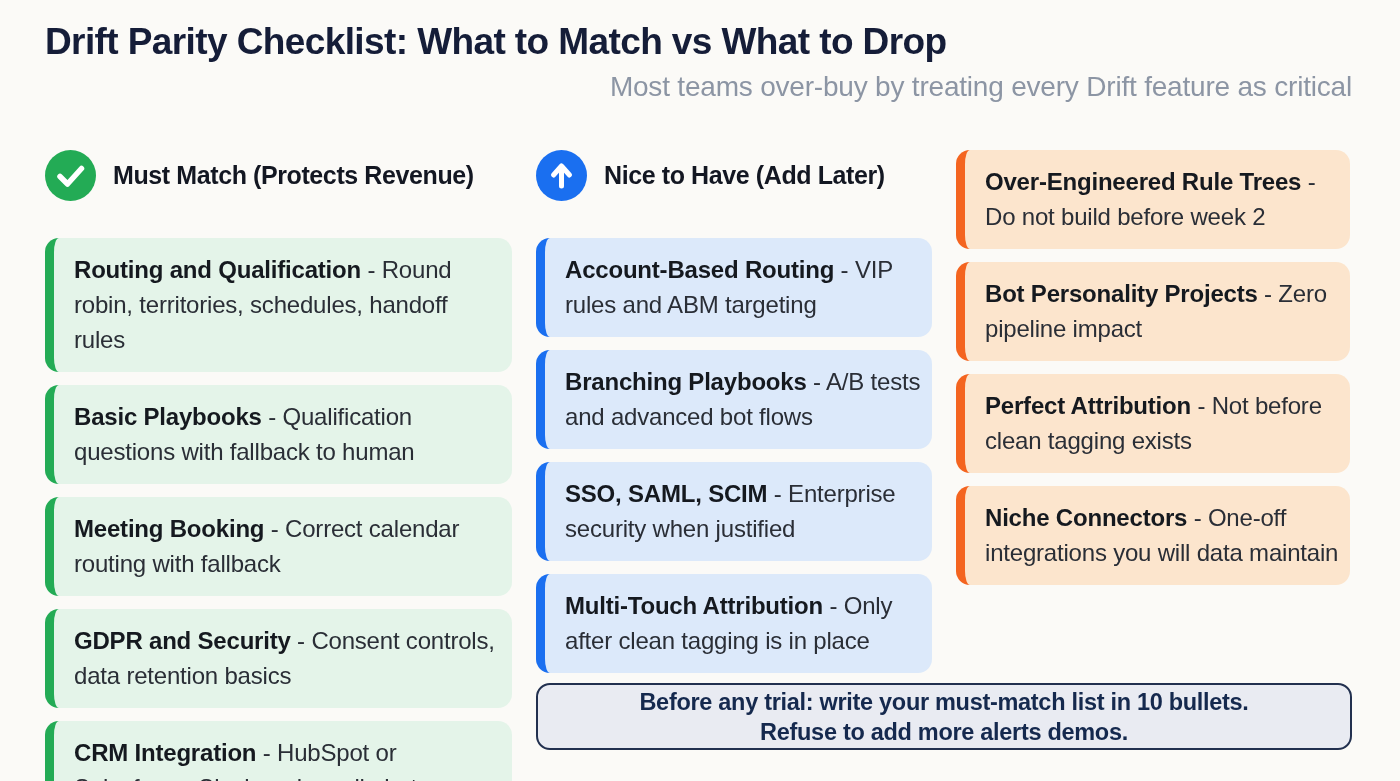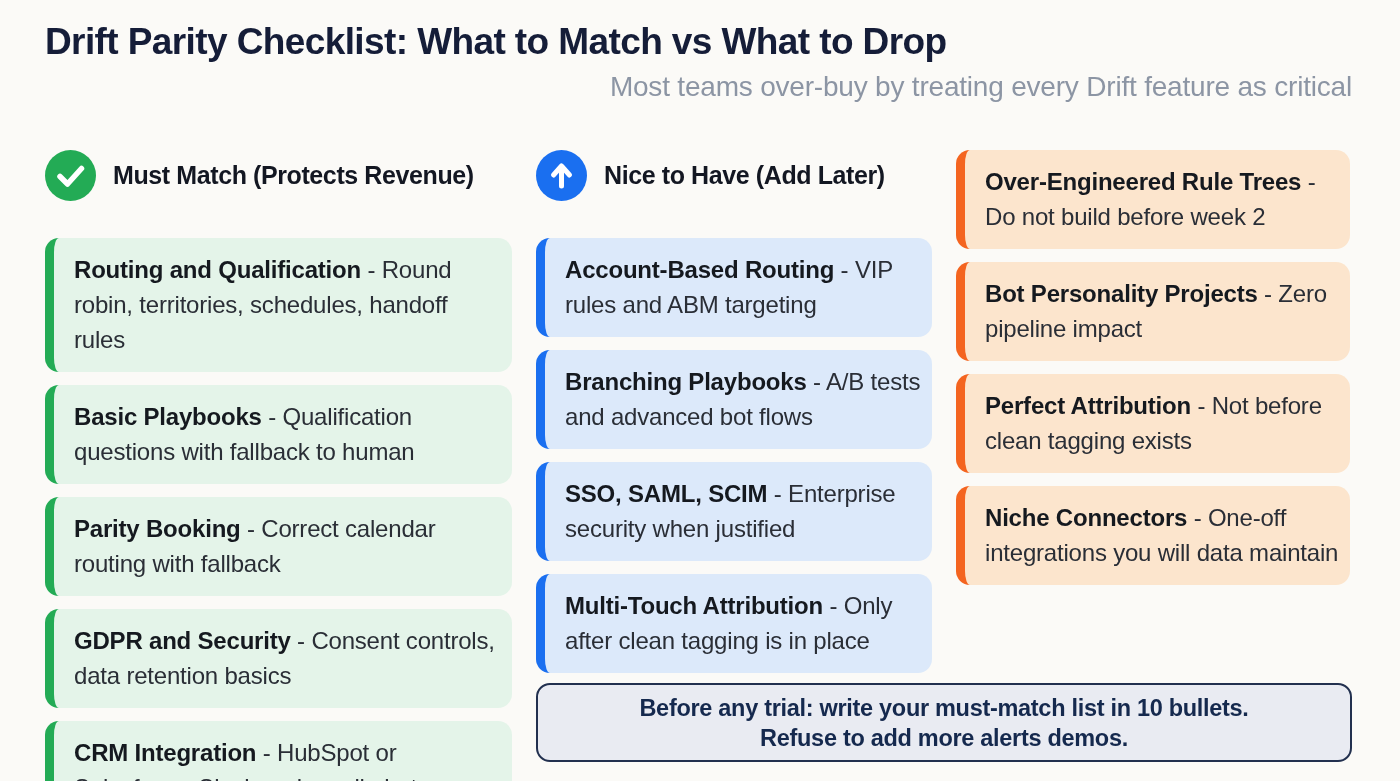--- a/index.html
+++ b/index.html
@@ -79,21 +79,21 @@
   .card-title {
     font-weight: 700;
     color: #15191f;
   }
 
   .note-box {
     position: absolute;
     left: 536px;
     top: 683px;
     width: 816px;
-    height: 79px;
+    height: 67px;
     background: #e9ebf2;
     border: 2.5px solid #22304f;
     border-radius: 14px;
     display: flex;
     flex-direction: column;
     justify-content: center;
     text-align: center;
     font-size: 23.5px;
     font-weight: 700;
     line-height: 30px;
@@ -123,21 +123,21 @@
     <div class="cards">
   <div class="card">
     <span class="card-title">Routing and Qualification</span><span class="card-sep"> - </span><span class="card-desc">Round robin, territories, schedules, handoff rules</span>
   </div>
 
   <div class="card">
     <span class="card-title">Basic Playbooks</span><span class="card-sep"> - </span><span class="card-desc">Qualification questions with fallback to human</span>
   </div>
 
   <div class="card">
-    <span class="card-title">Parity Booking</span><span class="card-sep"> - </span><span class="card-desc">Correct calendar routing with fallback</span>
+    <span class="card-title">Meeting Booking</span><span class="card-sep"> - </span><span class="card-desc">Correct calendar routing with fallback</span>
   </div>
 
   <div class="card">
     <span class="card-title">GDPR and Security</span><span class="card-sep"> - </span><span class="card-desc">Consent controls, data retention basics</span>
   </div>
 
   <div class="card">
     <span class="card-title">CRM Integration</span><span class="card-sep"> - </span><span class="card-desc">HubSpot or Salesforce, Slack and email alerts, webhooks</span>
   </div>
 </div>

